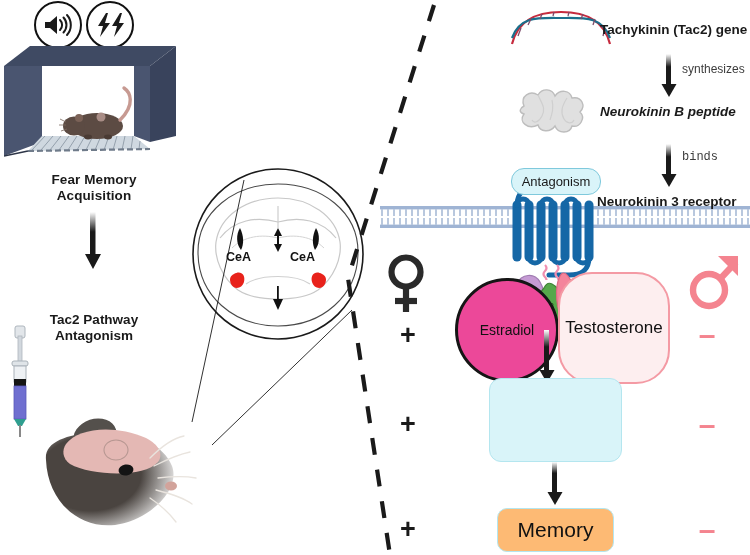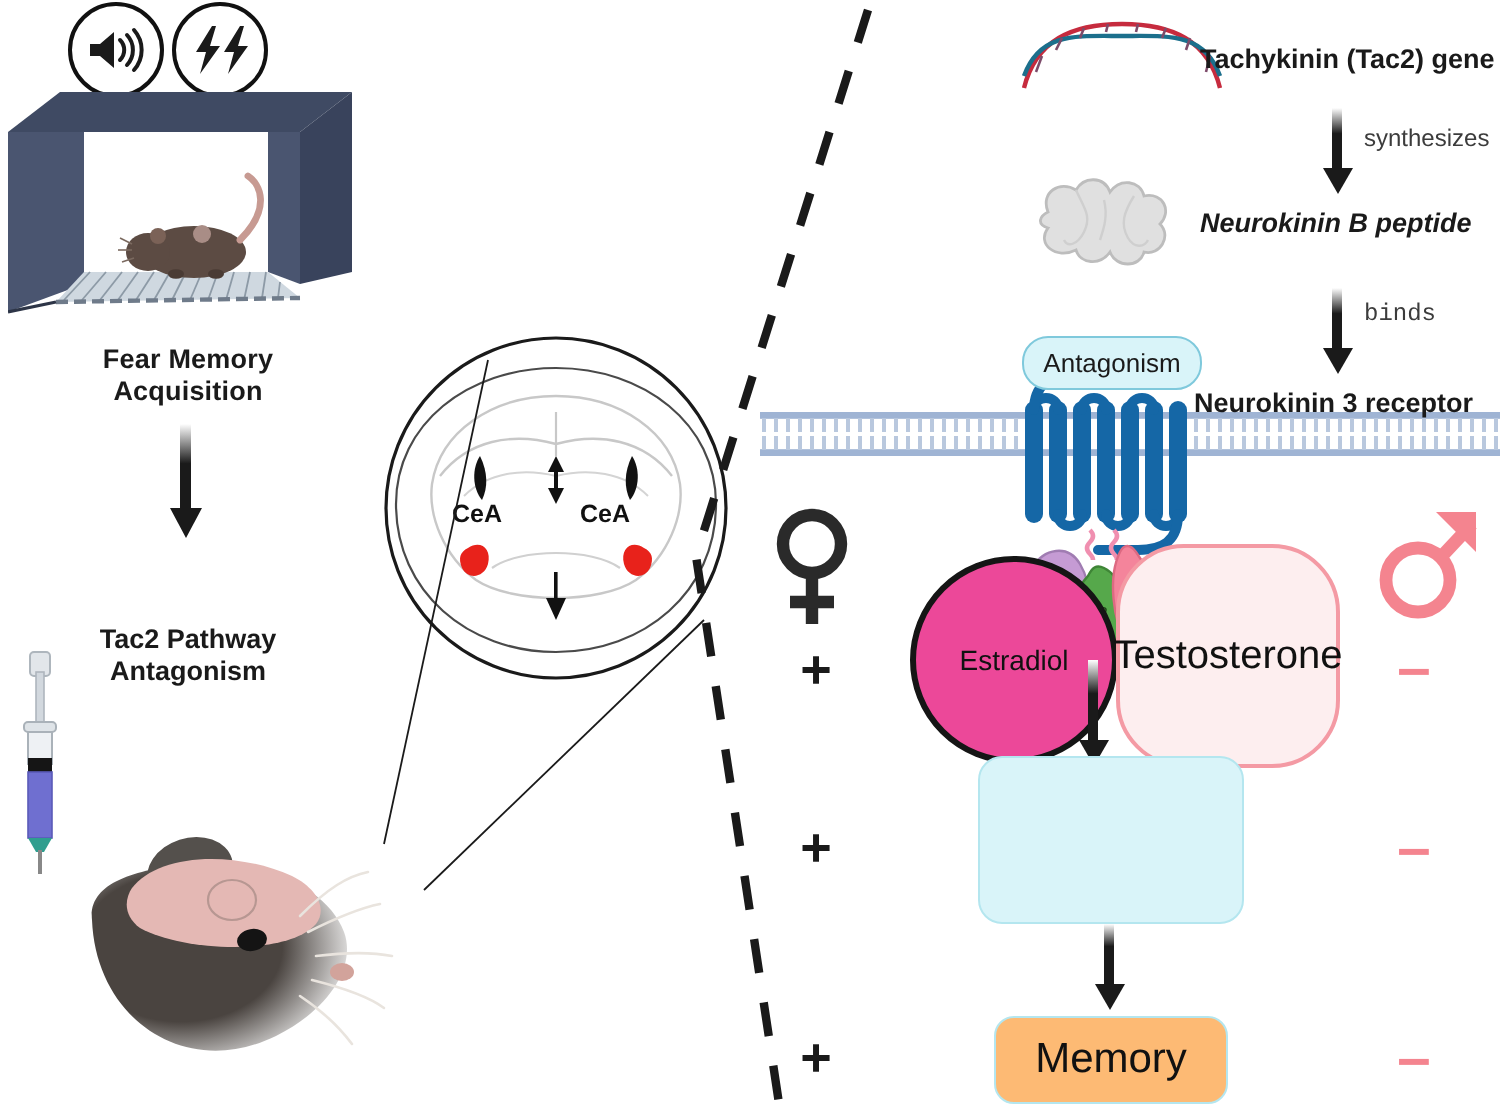--- a/index.html
+++ b/index.html
@@ -59,21 +59,21 @@
   #female-symbol{left:386px;top:253px;width:40px;height:62px;}
   #male-symbol{left:688px;top:252px;width:54px;height:62px;}
 
   #gprotein{left:500px;top:262px;width:92px;height:78px;}
 
   #estradiol-circle{left:455px;top:278px;width:98px;height:98px;border-radius:50%;
       background:#ec4899;border:3px solid #151515;display:flex;align-items:center;
       justify-content:center;font-size:14px;color:#111;}
   #testosterone-blob{left:558px;top:272px;width:108px;height:108px;border-radius:34px;
       background:#fdeeef;border:2px solid #f49aa4;display:flex;align-items:center;
-      justify-content:center;font-size:20px;color:#111;}
+      justify-content:center;font-size:17px;color:#111;}
 
   #arrow-g2s{left:538px;top:330px;width:18px;height:54px;}
 
   #signal-box{left:489px;top:378px;width:131px;height:82px;border-radius:12px;
       background:#d9f4f9;border:1.5px solid #b4e6ef;}
   #signal-l1{position:absolute;top:12px;left:0;width:100%;text-align:center;font-size:13px;}
   #signal-l2{position:absolute;top:46px;left:0;width:100%;text-align:center;font-size:13px;}
 
   #arrow-s2m{left:546px;top:462px;width:18px;height:44px;}
 

